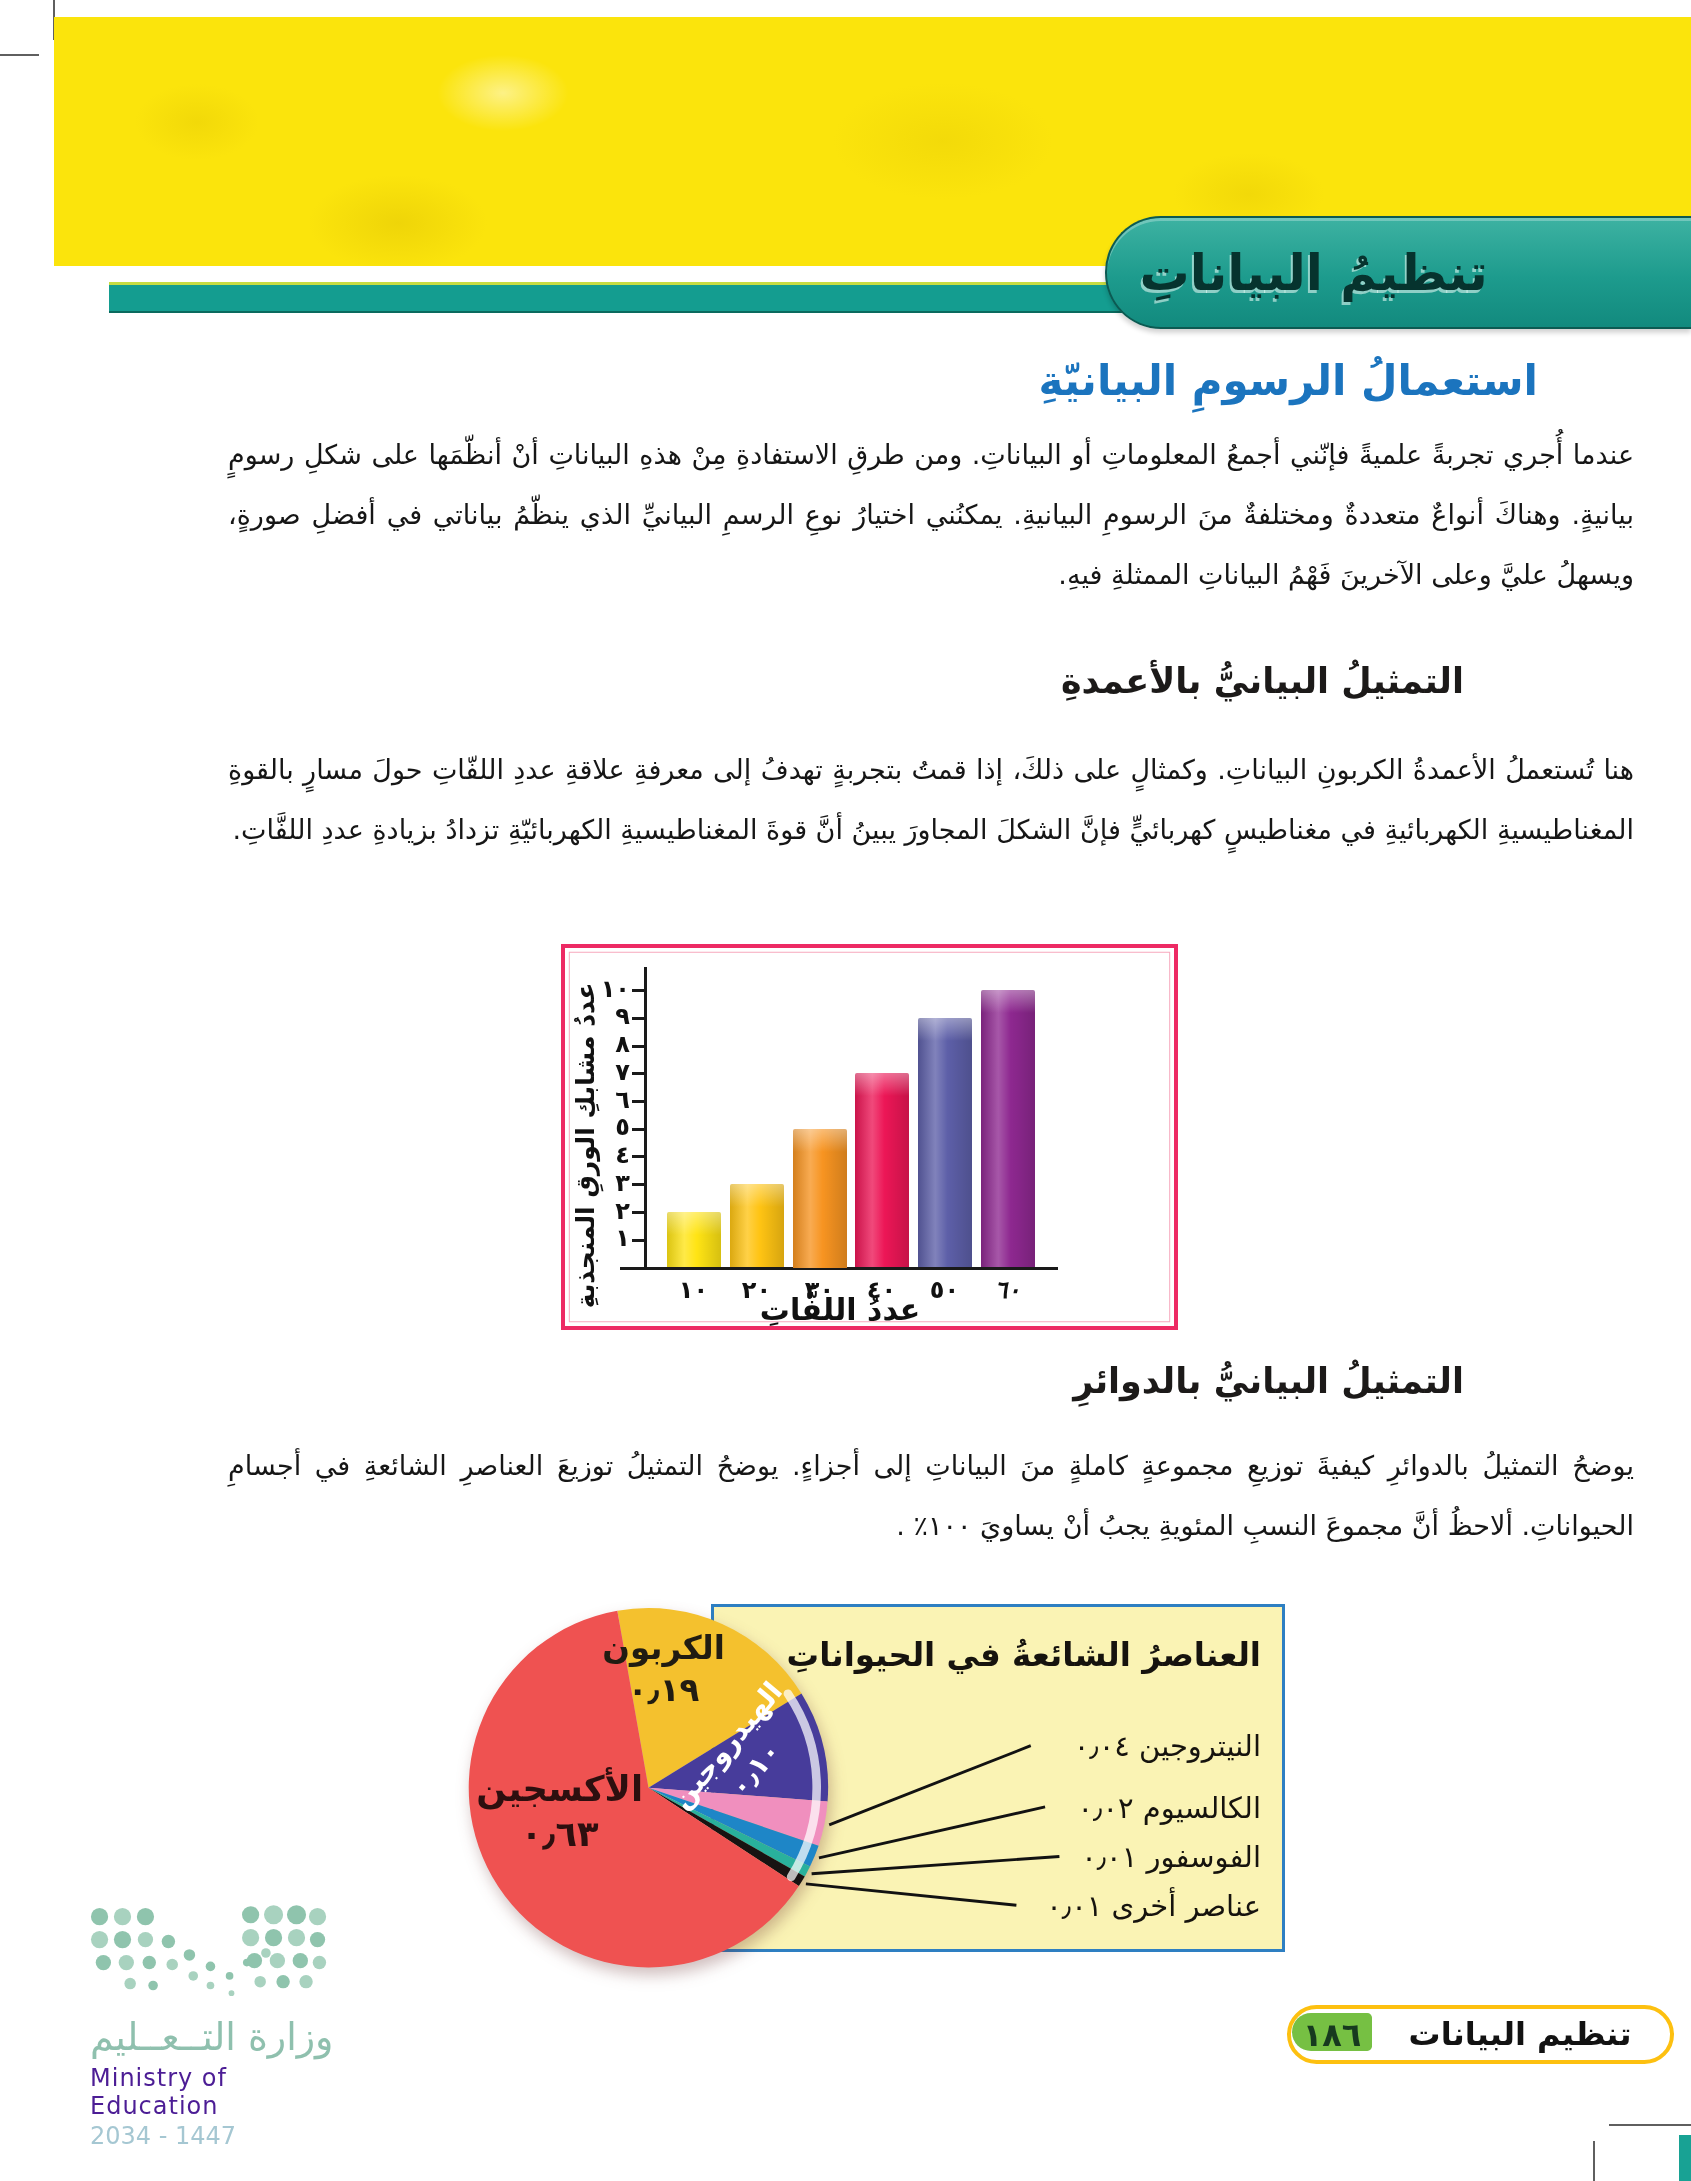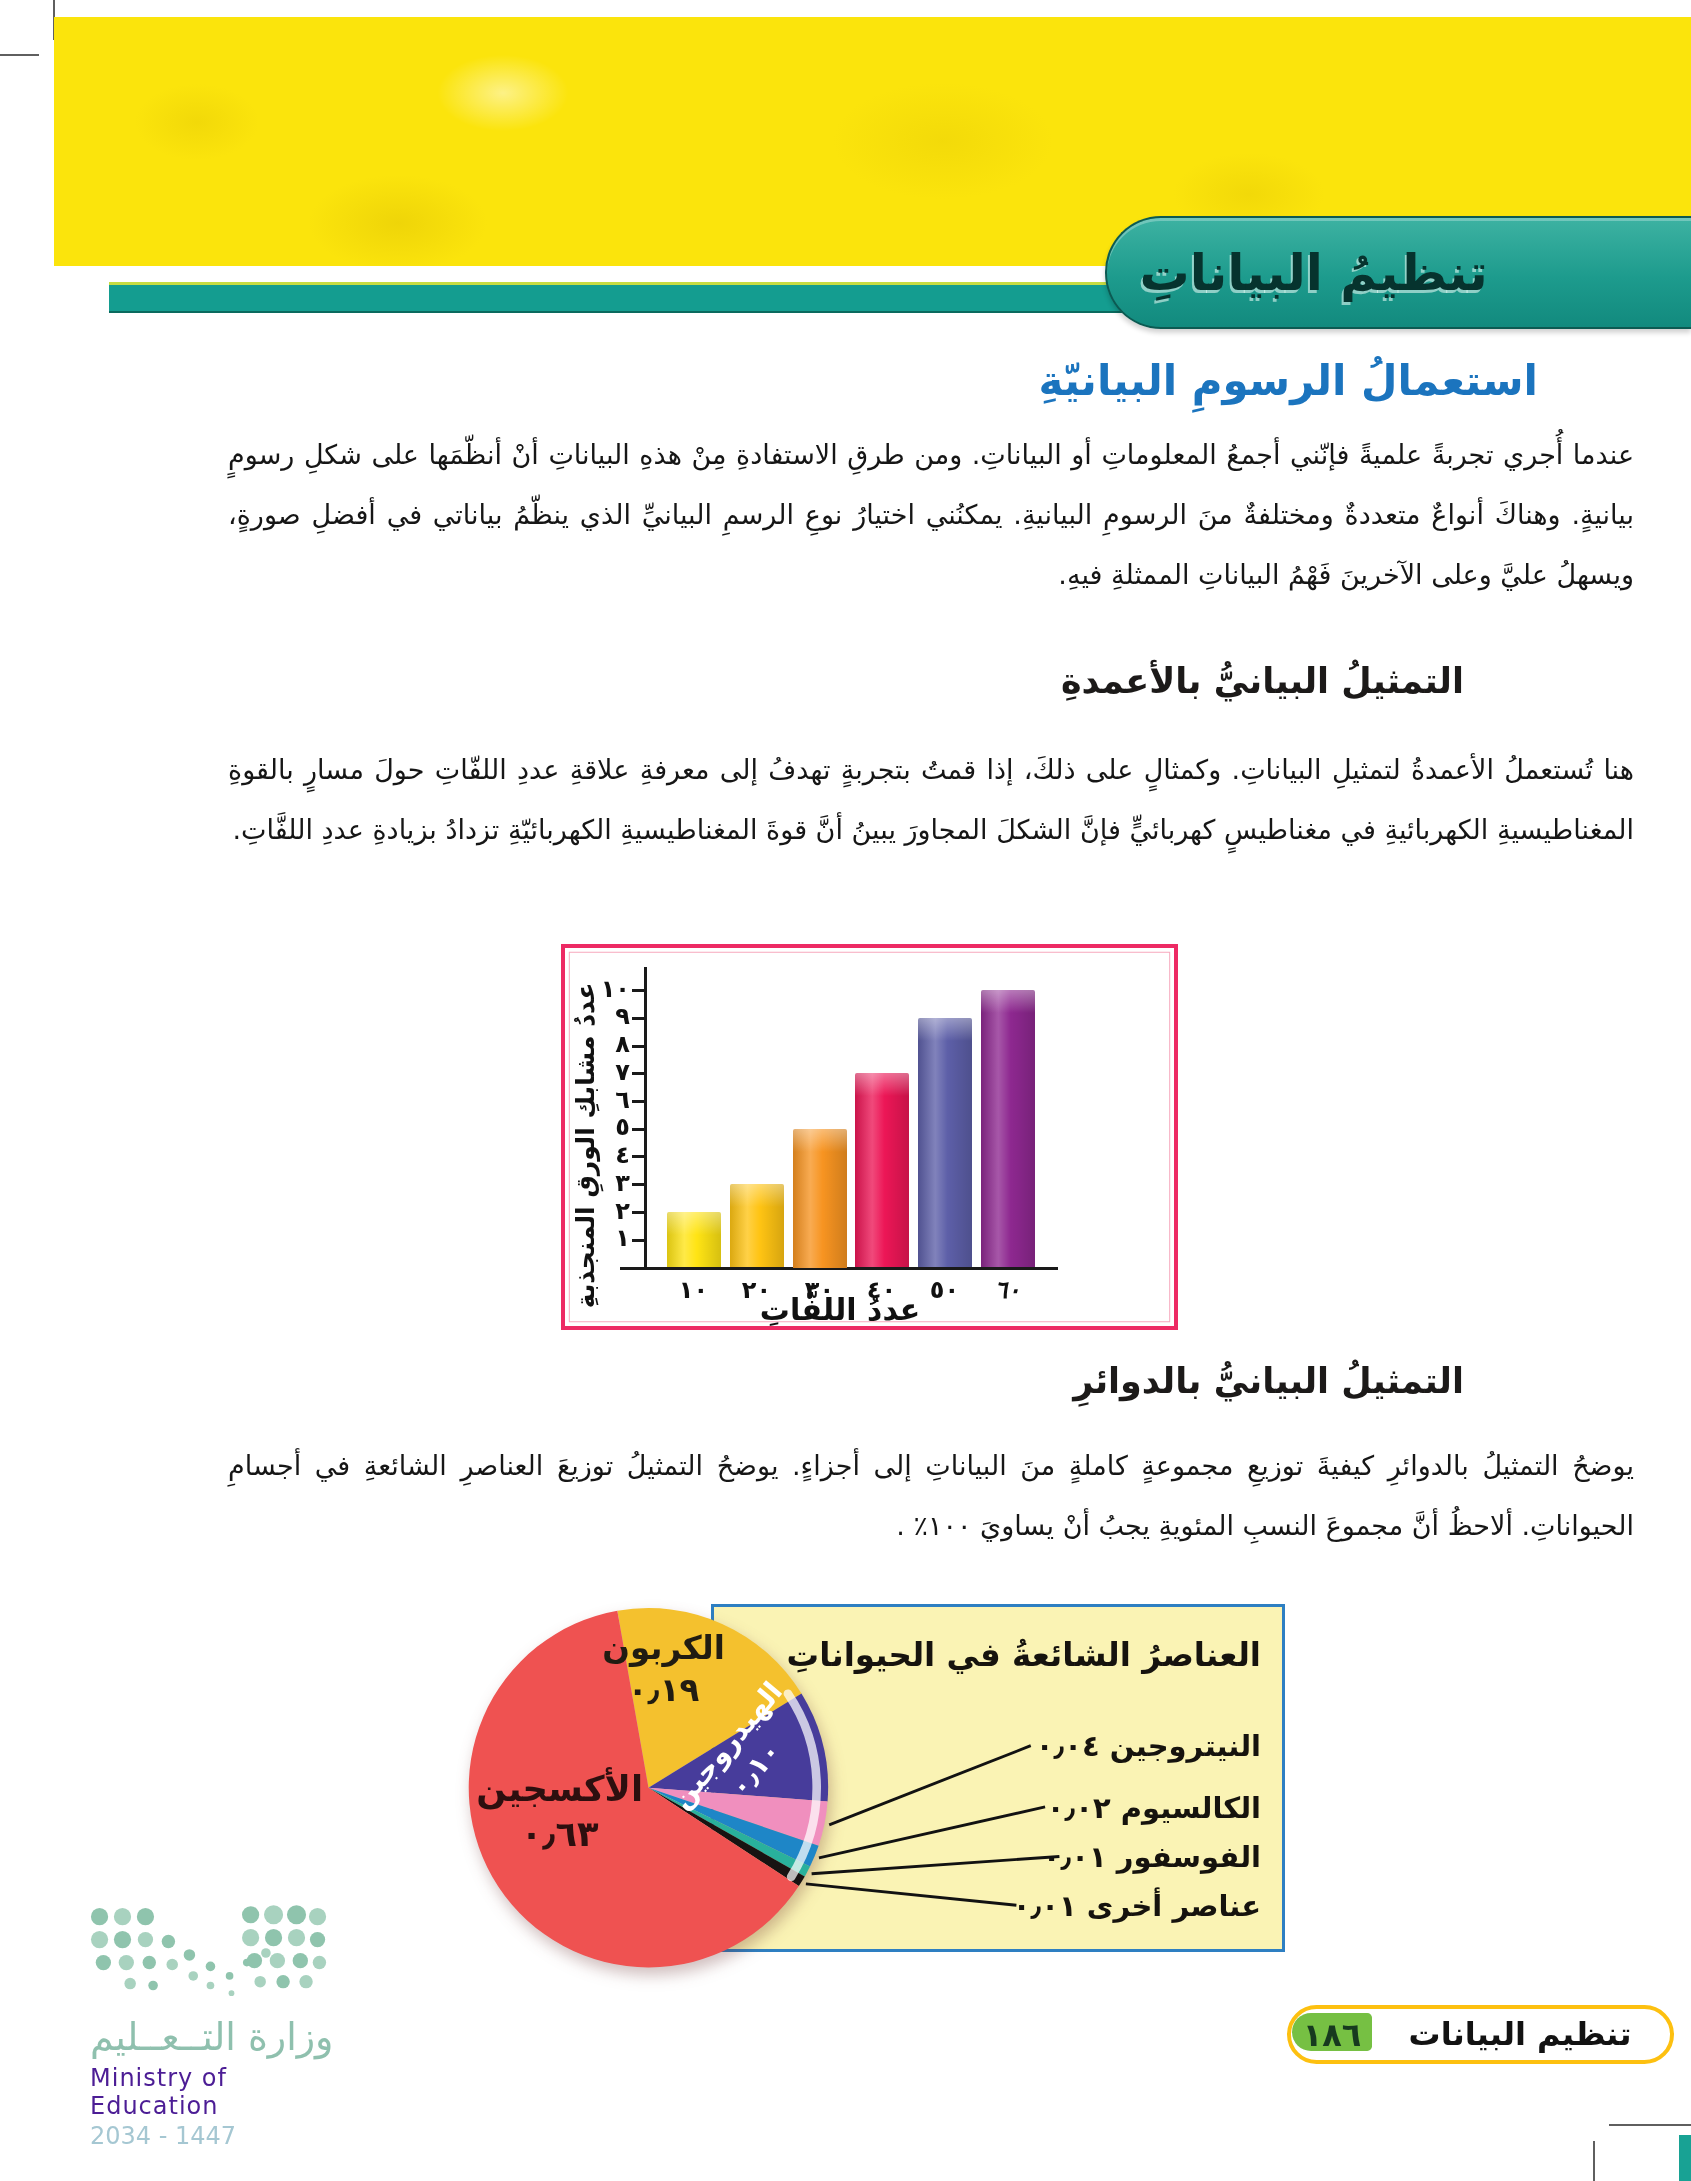--- a/index.html
+++ b/index.html
@@ -47,21 +47,21 @@
   .bar-xnum{position:absolute;top:328px;width:57px;text-align:center;font-size:24px;font-weight:bold;color:#111}
   .bar-xlabel{position:absolute;left:57px;width:436px;top:344px;text-align:center;
     font-size:30px;font-weight:bold;color:#111;direction:rtl}
   .bar-ylabel{position:absolute;left:-117px;top:157px;width:283px;height:38px;transform:rotate(-90deg);
     text-align:center;font-size:25px;font-weight:bold;color:#111;white-space:nowrap;direction:rtl}
 
   
   .pie-figure{position:absolute;left:401px;top:1587px;width:884px;height:411px;direction:ltr}
   .pie-box{position:absolute;left:311px;top:17px;width:574px;height:348px;background:#faf3b4;border:3.8px solid #2e7fc2}
   .pie-title{position:absolute;top:29px;right:21px;font-size:32.5px;font-weight:bold;color:#16130e;direction:rtl;white-space:nowrap}
-  .legend-row{position:absolute;right:21px;font-size:29px;font-weight:bold;color:#16130e;direction:rtl;white-space:nowrap}
+  .legend-row{position:absolute;right:21px;font-size:29px;font-weight:normal;color:#16130e;direction:rtl;white-space:nowrap}
   #pie-svg{position:absolute;left:0;top:0;overflow:visible}
 
   
   .ministry{position:absolute;left:91px;top:1905px;width:258px;direction:ltr}
   .ministry-ar{font-size:38px;color:#8fc0ae;margin-top:9.6px;white-space:nowrap}
   .ministry-en{font-size:24px;color:#4c1d95;margin-top:5.7px;letter-spacing:1px}
   .ministry-year{font-size:24px;color:#a5c7d2;margin-top:1.9px}
 
   
   .footer-pill{position:absolute;left:1288px;top:2005px;width:387px;height:59px;background:#fff;
@@ -87,21 +87,21 @@
     <div class="teal-strip"></div>
   </header>
   <div class="title-pill">
     <span class="txt">تنظيمُ البياناتِ</span>
   </div>
 
   <h1 class="section-heading">استعمالُ الرسومِ البيانيّةِ</h1>
   <p class="body-text p1">عندما أُجري تجربةً علميةً فإنّني أجمعُ المعلوماتِ أو البياناتِ. ومن طرقِ الاستفادةِ مِنْ هذهِ البياناتِ أنْ أنظّمَها على شكلِ رسومٍ بيانيةٍ. وهناكَ أنواعٌ متعددةٌ ومختلفةٌ منَ الرسومِ البيانيةِ. يمكنُني اختيارُ نوعِ الرسمِ البيانيِّ الذي ينظّمُ بياناتي في أفضلِ صورةٍ، ويسهلُ عليَّ وعلى الآخرينَ فَهْمُ البياناتِ الممثلةِ فيهِ.</p>
 
   <h2 class="subheading sh-bars">التمثيلُ البيانيُّ بالأعمدةِ</h2>
-  <p class="body-text p2">هنا تُستعملُ الأعمدةُ لتمثيلِ البياناتِ. وكمثالٍ على ذلكَ، إذا قمتُ بتجربةٍ تهدفُ إلى معرفةِ علاقةِ عددِ اللفّاتِ حولَ مسارٍ بالقوةِ المغناطيسيةِ الكهربائيةِ في مغناطيسٍ كهربائيٍّ فإنَّ الشكلَ المجاورَ يبينُ أنَّ قوةَ المغناطيسيةِ الكهربائيّةِ تزدادُ بزيادةِ عددِ اللفَّاتِ.</p>
+  <p class="body-text p2">هنا تُستعملُ الأعمدةُ الكربونِ البياناتِ. وكمثالٍ على ذلكَ، إذا قمتُ بتجربةٍ تهدفُ إلى معرفةِ علاقةِ عددِ اللفّاتِ حولَ مسارٍ بالقوةِ المغناطيسيةِ الكهربائيةِ في مغناطيسٍ كهربائيٍّ فإنَّ الشكلَ المجاورَ يبينُ أنَّ قوةَ المغناطيسيةِ الكهربائيّةِ تزدادُ بزيادةِ عددِ اللفَّاتِ.</p>
 
   <figure class="bar-chart-box" id="bar-chart">
     <div class="bar-ylabel">عددُ مشابكِ الورقِ المنجذبةِ</div>
     <div class="bar-yaxis"></div>
     <div class="bar-xaxis"></div>
     <div class="bar-xlabel">عددُ اللفَّاتِ</div>
   <div class="bar-tick" style="top: 291px;"></div>
       <div class="bar-ynum" style="top: 276px;">١</div>
       <div class="bar-tick" style="top: 263px;"></div>
       <div class="bar-ynum" style="top: 249px;">٢</div>

